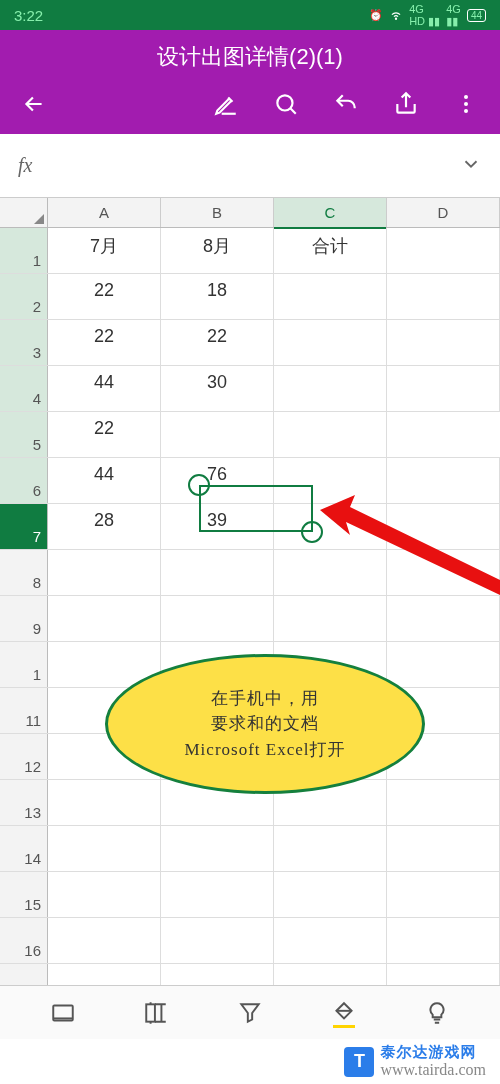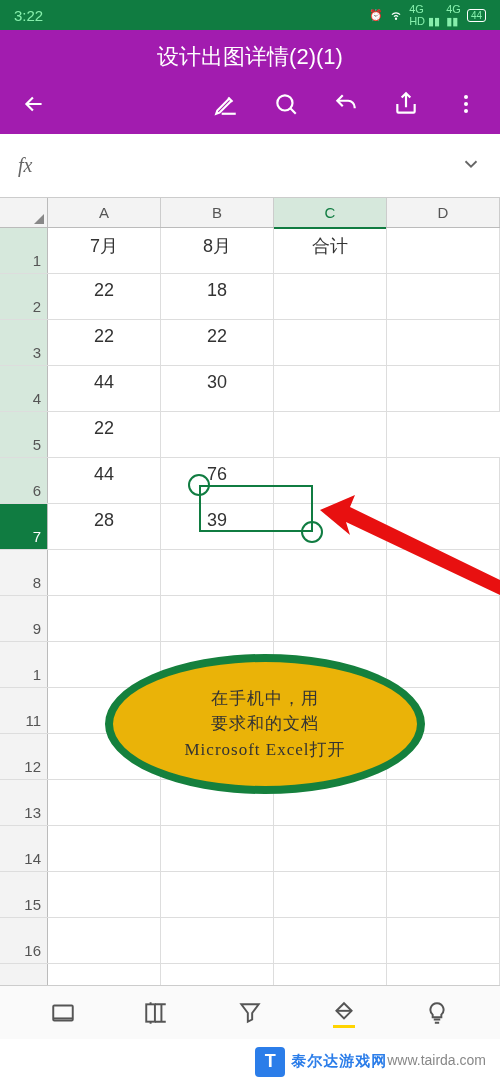--- a/index.html
+++ b/index.html
@@ -127,22 +127,22 @@
     position: absolute;
     width: 22px; height: 22px;
     border: 2.5px solid #107c41;
     background: #fff;
     border-radius: 50%;
   }
   .annot-ellipse {
     position: absolute;
     left: 105px; top: 654px;
     width: 320px; height: 140px;
-    background: #eab308;
-    border: 8px solid #15803d;
+    background: #fde047;
+    border: 3px solid #15803d;
     border-radius: 50%;
     z-index: 8;
     display: flex;
     align-items: center;
     justify-content: center;
     text-align: center;
     font-size: 17px;
     color: #333;
     padding: 20px;
     line-height: 1.5;
@@ -179,23 +179,23 @@
     padding-right: 14px;
   }
   .wm-logo {
     width: 30px; height: 30px;
     background: #2b7de9;
     border-radius: 4px;
     position: relative;
     display:flex; align-items:center; justify-content:center;
     color:#fff; font-weight:bold; font-size:18px;
   }
-  .wm-text { display:flex; line-height:1.1;}
+  .wm-text { display:flex; flex-direction:column; line-height:1.1;}
   .wm-main { color:#2b7de9; font-size:15px; font-weight:bold; letter-spacing:1px;}
-  .wm-sub { color:#888; font-size:14px;}
+  .wm-sub { color:#888; font-size:16px;font-family:Liberation Serif, serif;}
   .line-underline { position:absolute; left:0; right:0; bottom:-1.5px; height:2px; background:#107c41; }
 </style>
 </head>
 <body>
 
 <div class="status-bar">
   <span>3:22</span>
   <span class="status-right">
     <span>⏰</span>
     <span>

